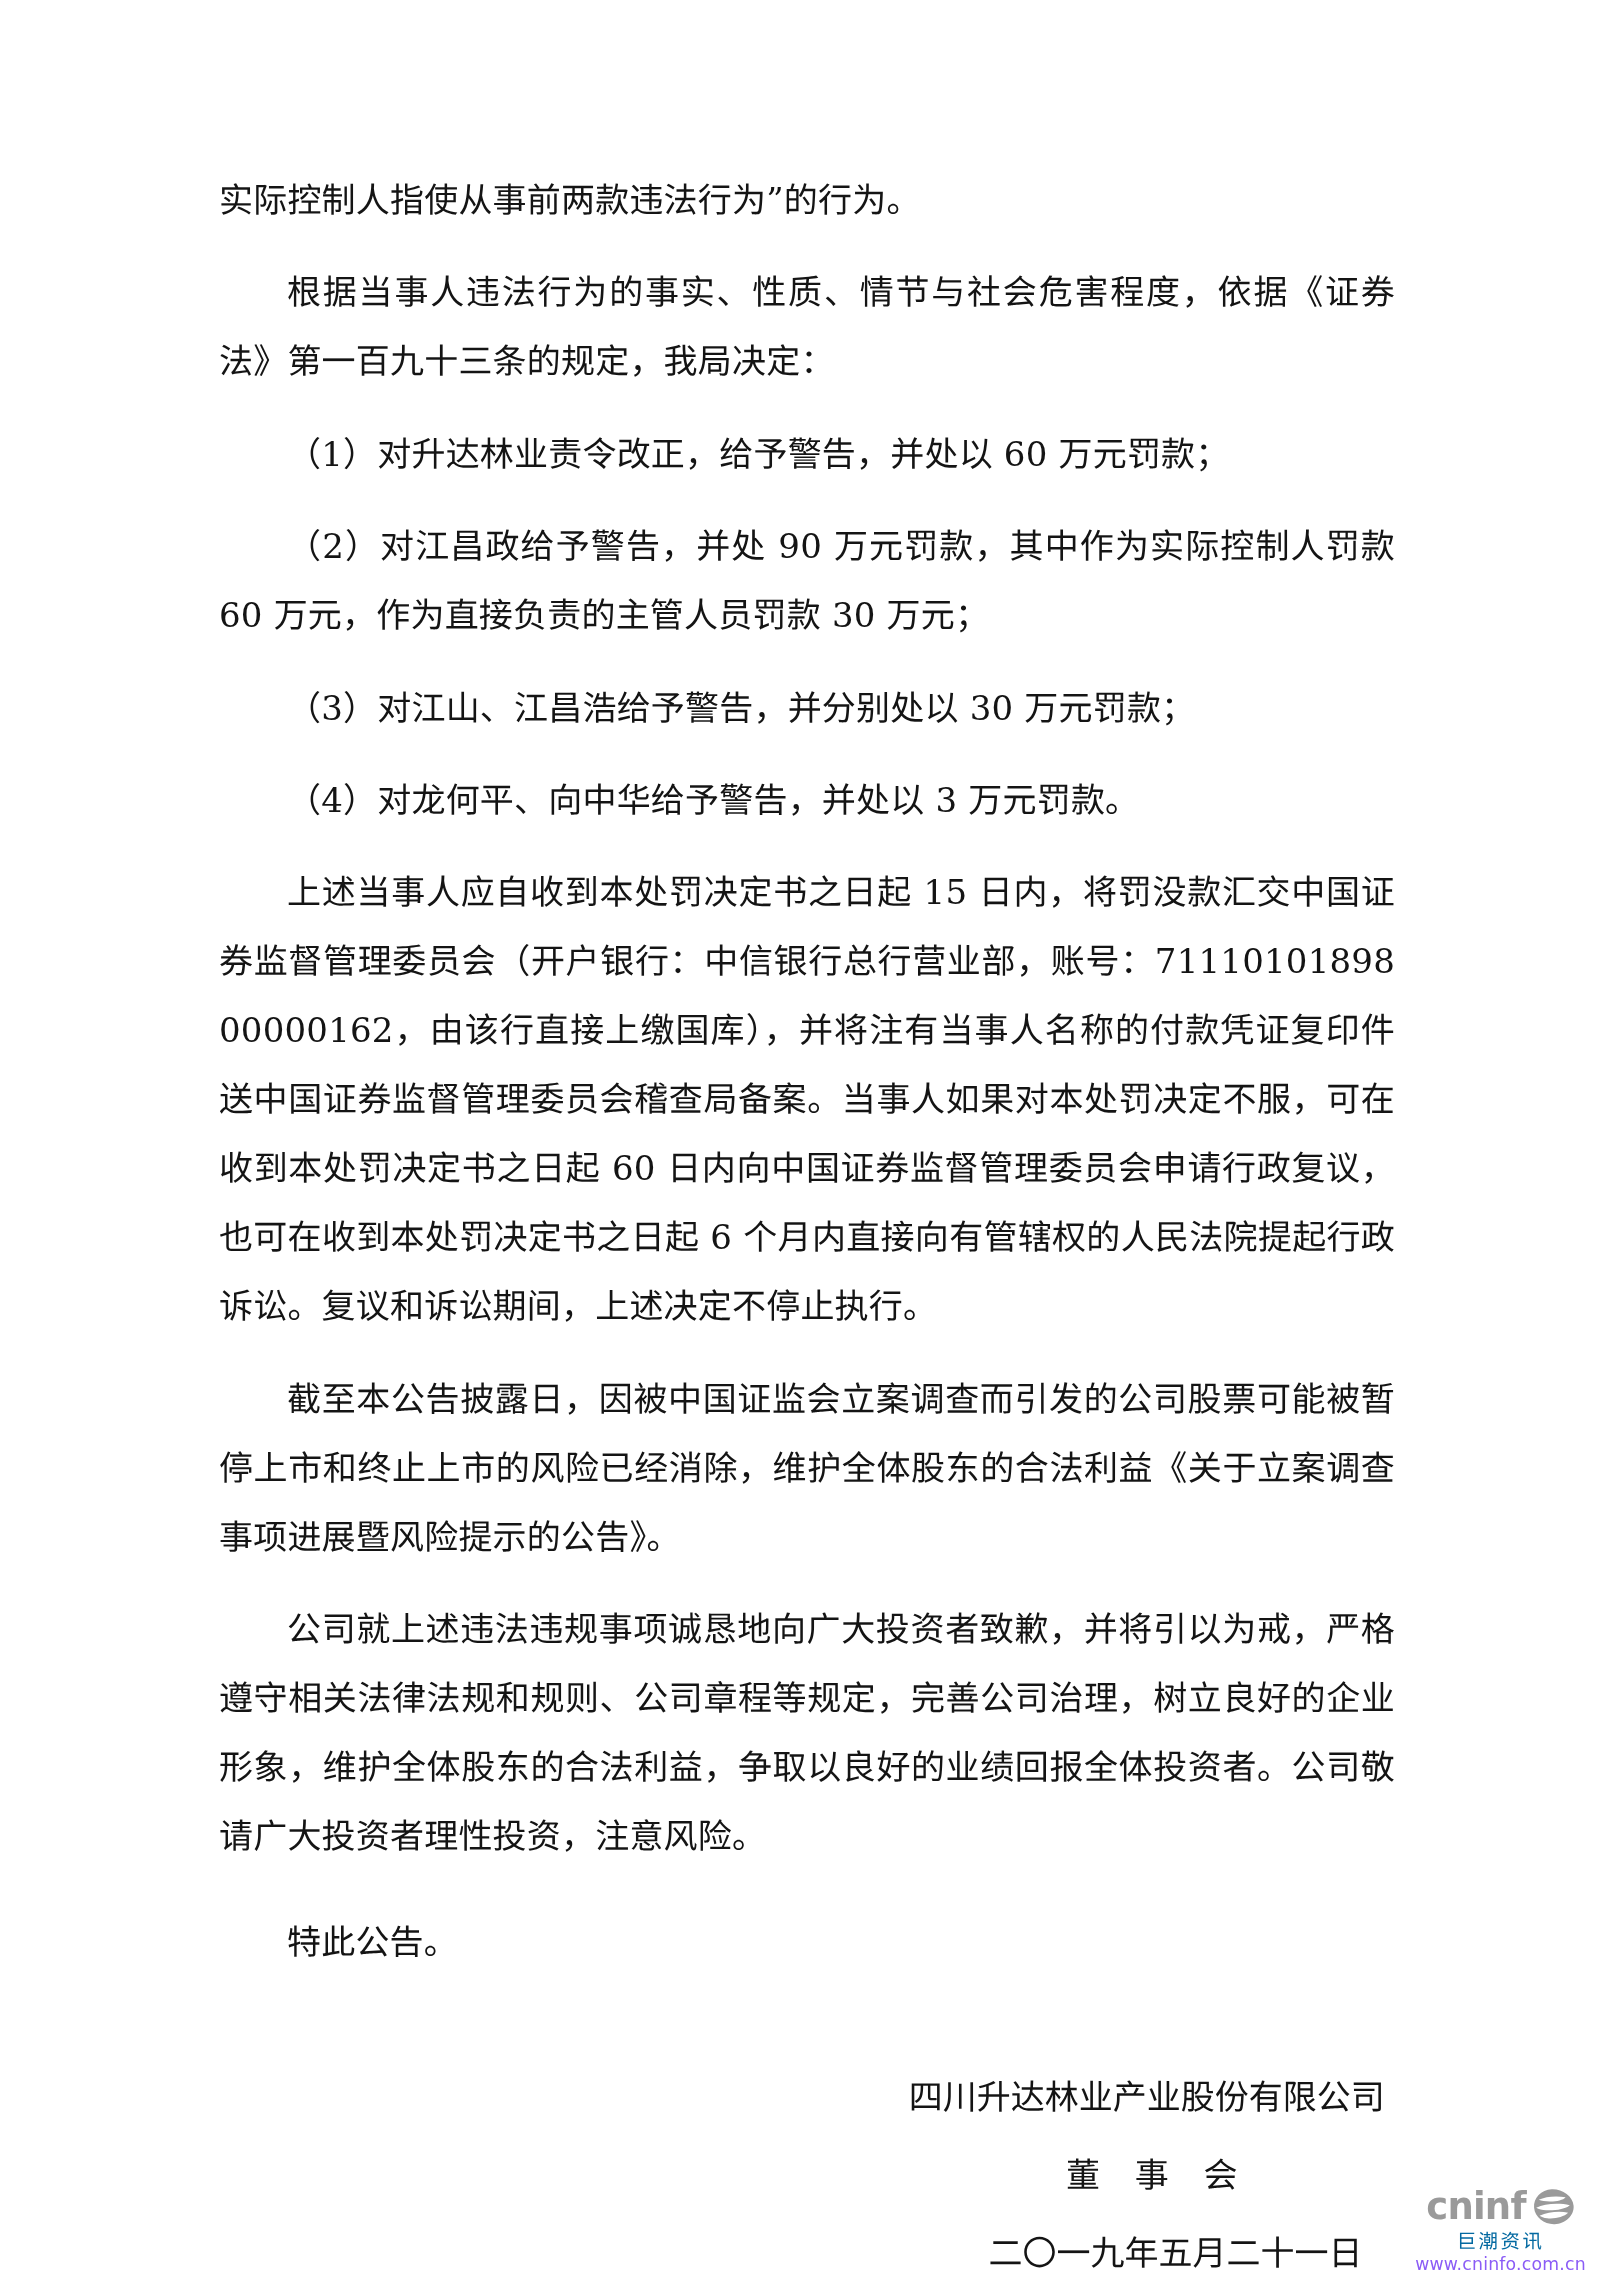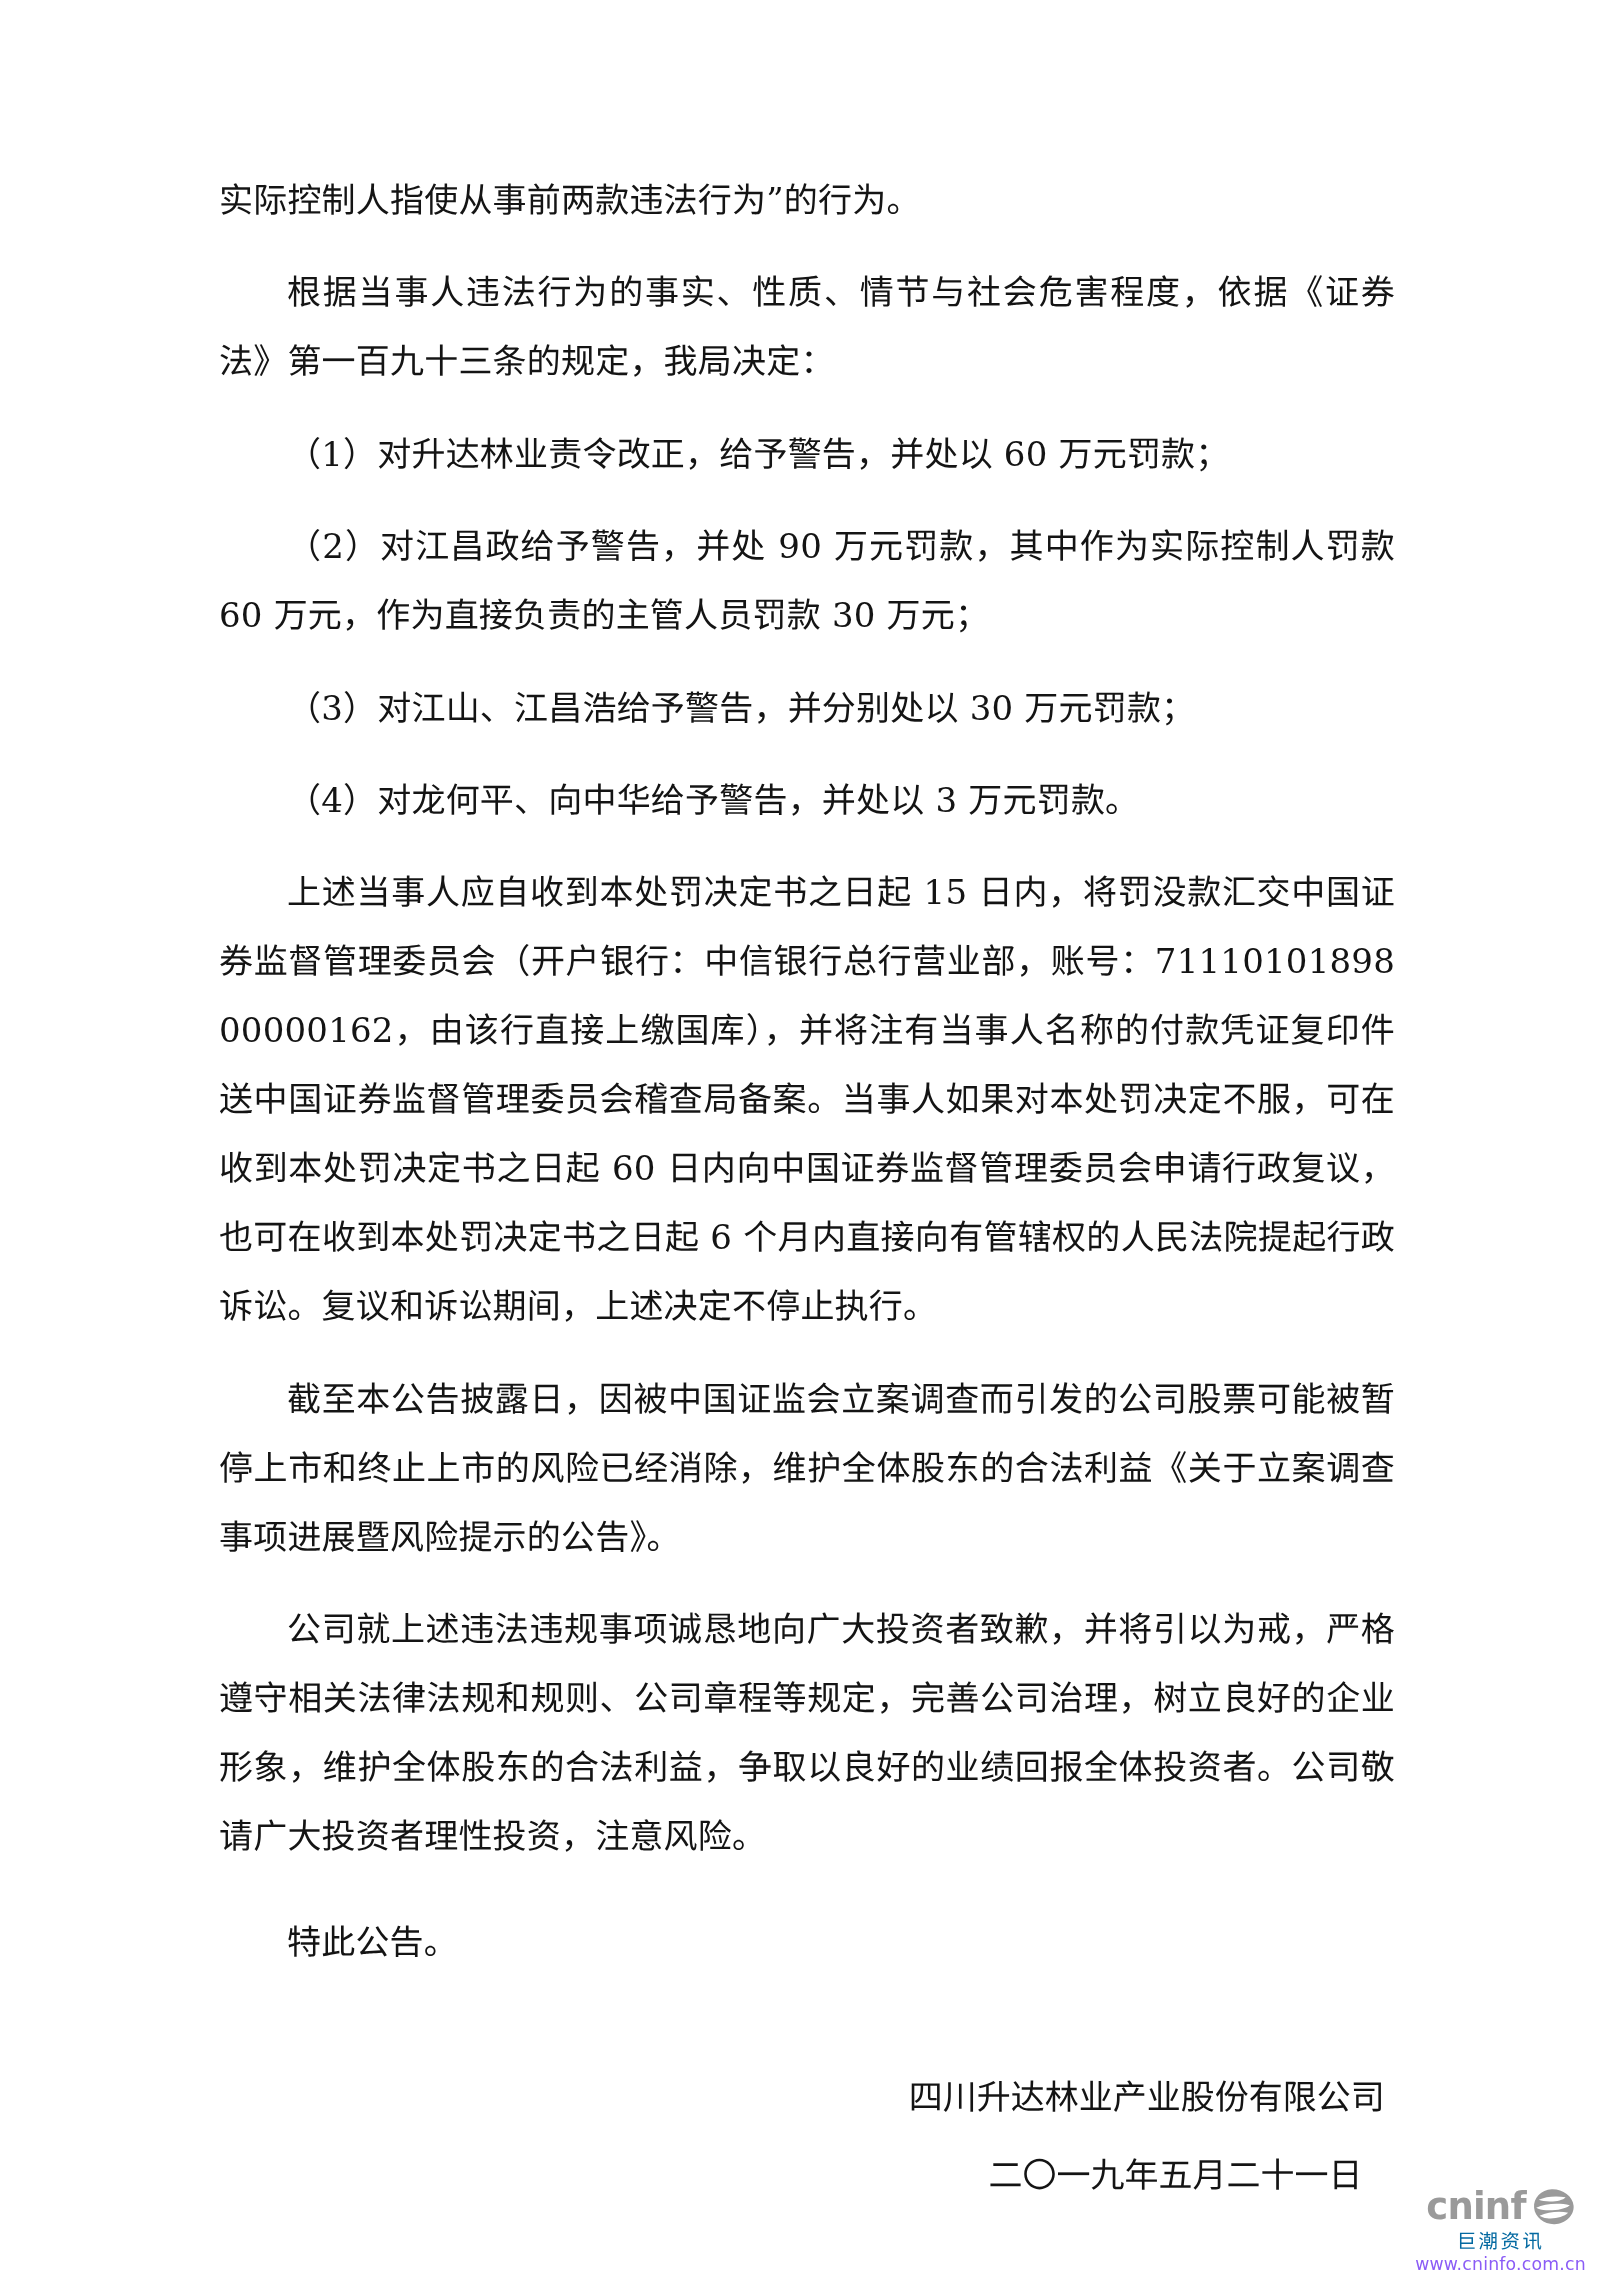--- a/index.html
+++ b/index.html
@@ -146,20 +146,21 @@
     <div class="gap-sm"></div>
 
     <p class="para indent">公司就上述违法违规事项诚恳地向广大投资者致歉，并将引以为戒，严格遵守相关法律法规和规则、公司章程等规定，完善公司治理，树立良好的企业形象，维护全体股东的合法利益，争取以良好的业绩回报全体投资者。公司敬请广大投资者理性投资，注意风险。</p>
 
     <div class="gap-md"></div>
 
     <p class="para indent">特此公告。</p>
 
     <div class="signature">
       <div class="sig-line org">四川升达林业产业股份有限公司</div>
+      <div class="sig-line board">董 事 会</div>
       <div class="sig-line date">二〇一九年五月二十一日</div>
     </div>
 
   </div>
 
   <div class="watermark">
     <div class="wm-top">
       <span class="wm-word">cninf</span>
       <span class="wm-mark">
         <svg width="44" height="37" viewBox="0 0 52 44" aria-hidden="true">

